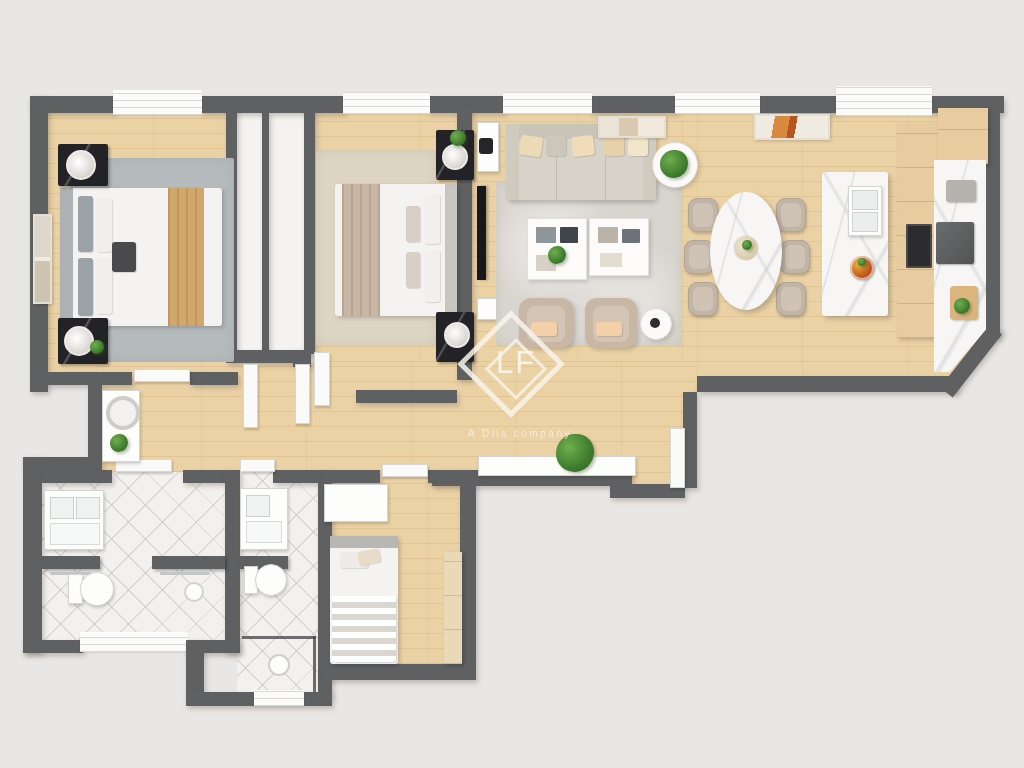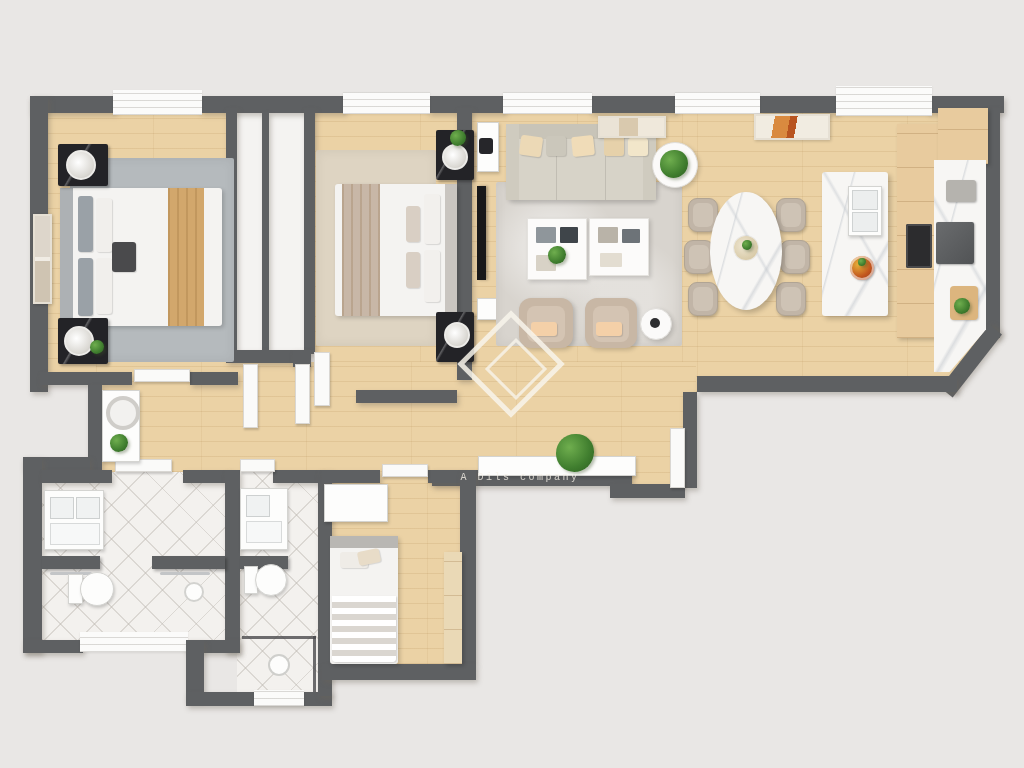--- a/index.html
+++ b/index.html
@@ -47,21 +47,21 @@
   .glass{position:absolute;background:#4a4a4c;opacity:.8;}
   .towel{position:absolute;background:#c3c5c7;border-radius:2px;}
   .halfwall{position:absolute;background:#5e6062;box-shadow:2px 2px 3px rgba(0,0,0,.3);}
   .art{position:absolute;border:2px solid #e6e0d4;box-shadow:1px 1px 3px rgba(0,0,0,.2);}
   
   .wm{position:absolute;left:0;top:0;width:1024px;height:768px;pointer-events:none;z-index:60;}
   .wm-diamond{position:absolute;left:473px;top:326px;width:66px;height:66px;border:5px solid rgba(248,244,235,.85);transform:rotate(45deg);}
   .wm-diamond-inner{position:absolute;left:494px;top:347px;width:38px;height:38px;border:3px solid rgba(248,244,235,.8);transform:rotate(45deg);}
   .wm-monogram{position:absolute;left:481px;top:340px;width:70px;text-align:center;font-size:31px;line-height:46px;letter-spacing:2px;color:rgba(250,246,238,.9);font-family:"Liberation Sans",sans-serif;}
   .wm-brand{position:absolute;left:390px;top:417px;width:260px;text-align:center;font-size:25px;letter-spacing:7px;color:rgba(247,243,234,.88);text-shadow:0 0 2px rgba(185,160,120,.35);font-family:"Liberation Sans",sans-serif;}
-  .wm-tagline{position:absolute;left:390px;top:472px;width:260px;text-align:center;font-size:10px;letter-spacing:2.5px;color:rgba(247,243,234,.8);font-family:Liberation Mono, monospace;}
+  .wm-tagline{position:absolute;left:390px;top:428px;width:260px;text-align:center;font-size:10px;letter-spacing:2.5px;color:rgba(247,243,234,.8);font-family:Liberation Sans, sans-serif;}
 </style>
 </head>
 <body>
 
 <div class="plan">
 
   <div class="wood" style="left:48px;top:113px;width:178px;height:261px;"></div>
   <div class="whitefloor" style="left:237px;top:113px;width:67px;height:239px;"></div>
   <div class="wood" style="left:315px;top:113px;width:142px;height:279px;"></div>
   <div class="wood" style="left:472px;top:113px;width:225px;height:279px;"></div>
@@ -278,16 +278,17 @@
   <div class="bed" style="left:330px;top:536px;width:68px;height:128px;"></div>
   <div class="headboard" style="left:330px;top:536px;width:68px;height:12px;background:#b9b7b3;"></div>
   <div class="pillow" style="left:340px;top:552px;width:28px;height:16px;background:#efece7;"></div>
   <div class="pillow" style="left:358px;top:550px;width:22px;height:14px;background:#e8dcc8;transform:rotate(-12deg);"></div>
   <div class="abs" style="left:332px;top:596px;width:64px;height:66px;border-radius:0 0 4px 4px;background:repeating-linear-gradient(0deg,#ffffff 0 6px,#dad6d0 6px 12px);box-shadow:1px 1px 2px rgba(0,0,0,.15);"></div>
   <div class="cabwood" style="left:444px;top:552px;width:18px;height:112px;background-color:#ead9b6;"></div>
 
   <div class="wm">
     <div class="wm-diamond"></div>
     <div class="wm-diamond-inner"></div>
+    <div class="wm-monogram">LF</div>
     <div class="wm-tagline">A Dils company</div>
   </div>
 
 </div>
 
 </body></html>

